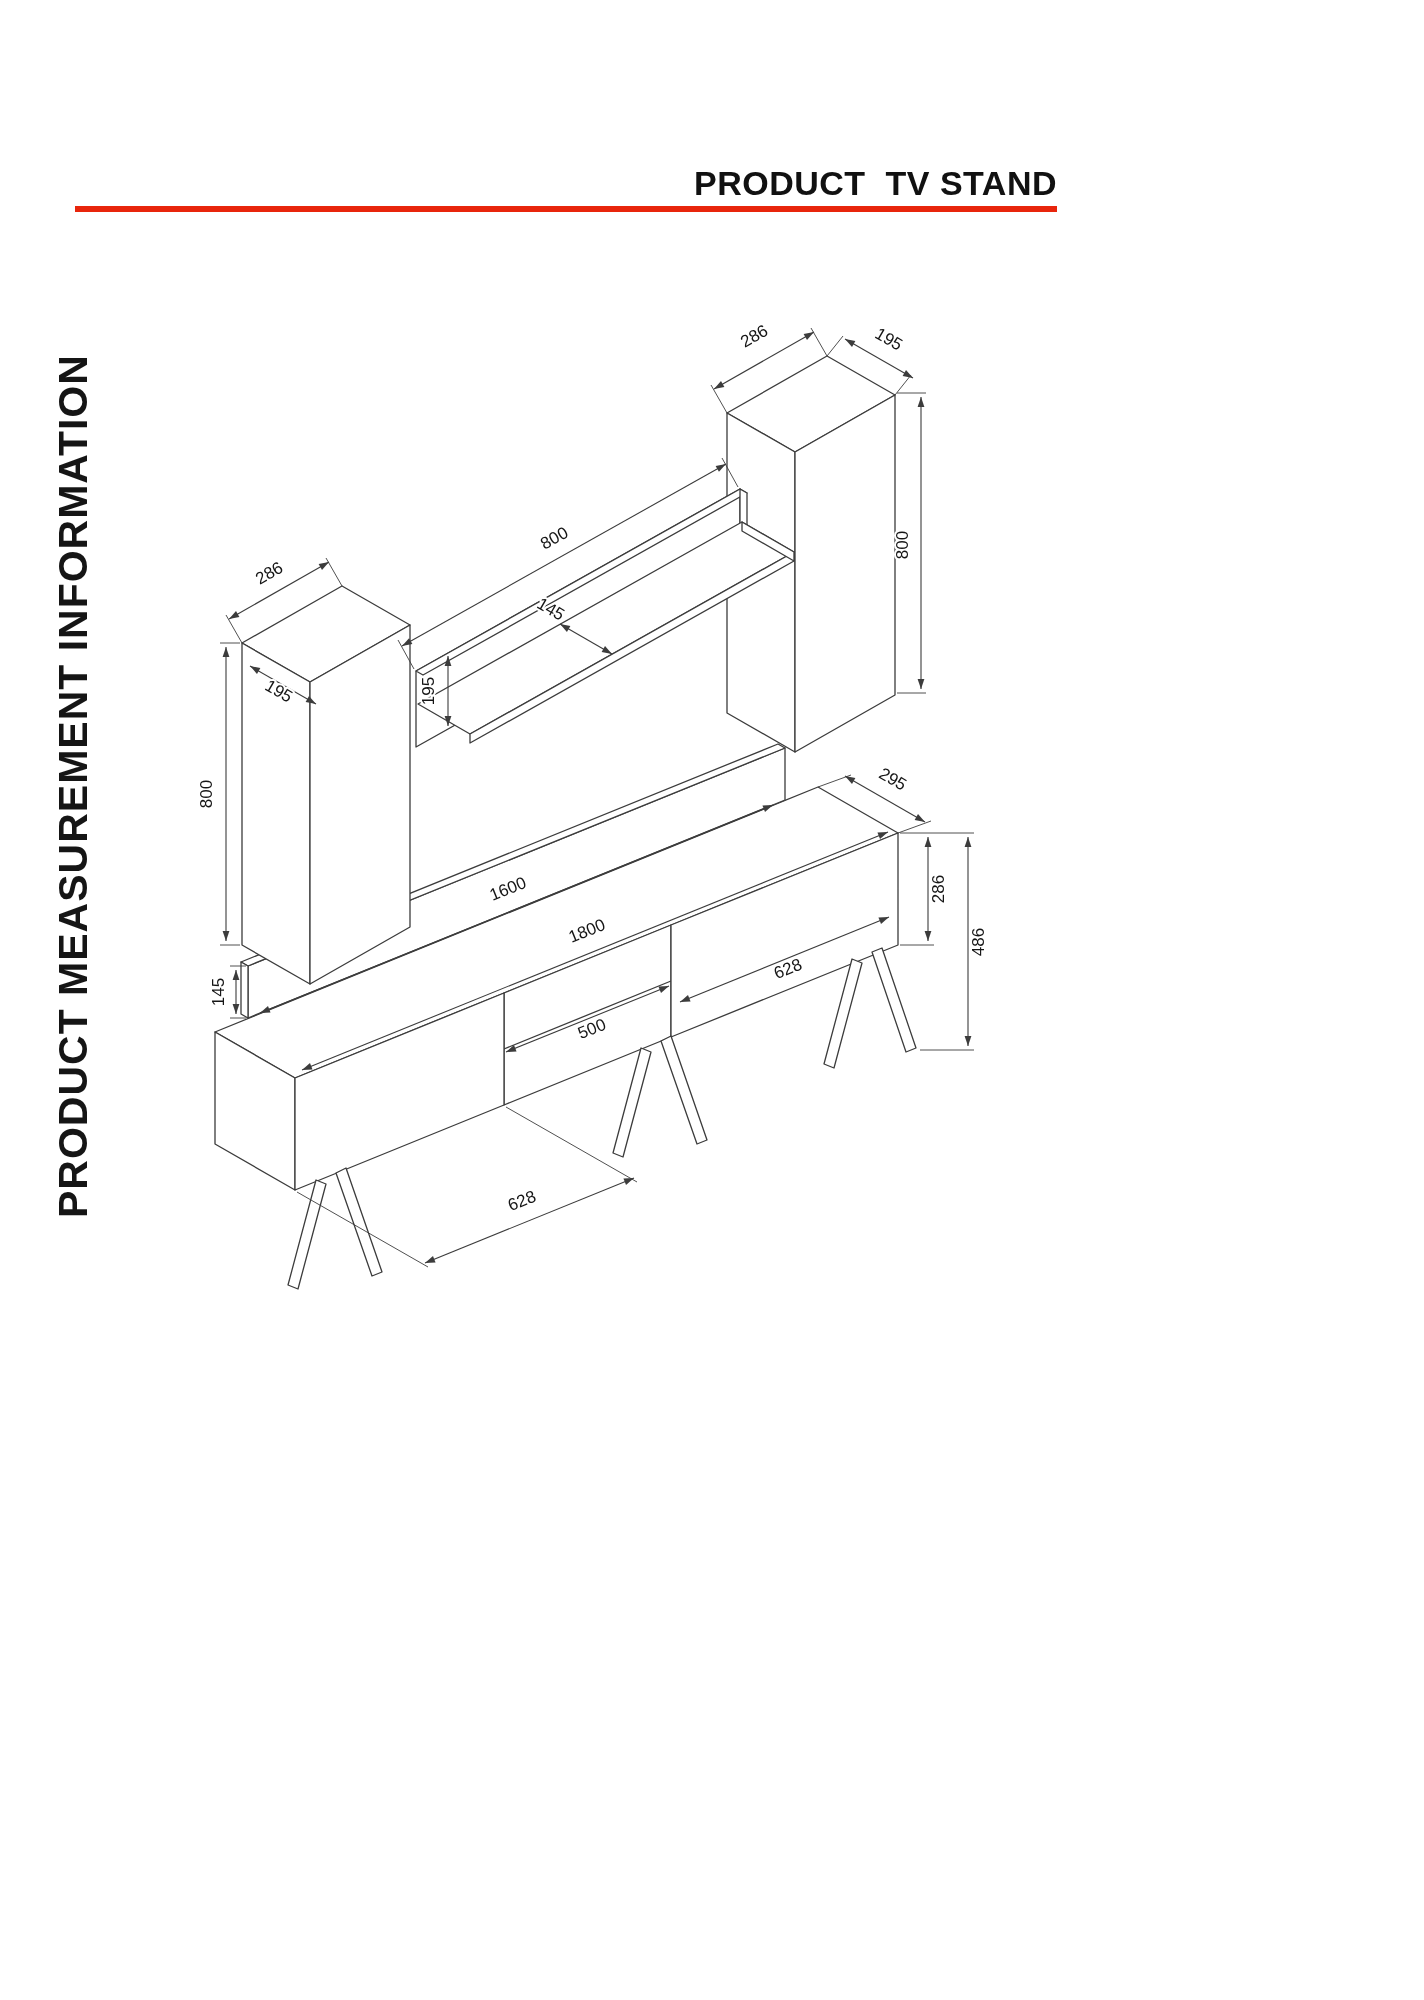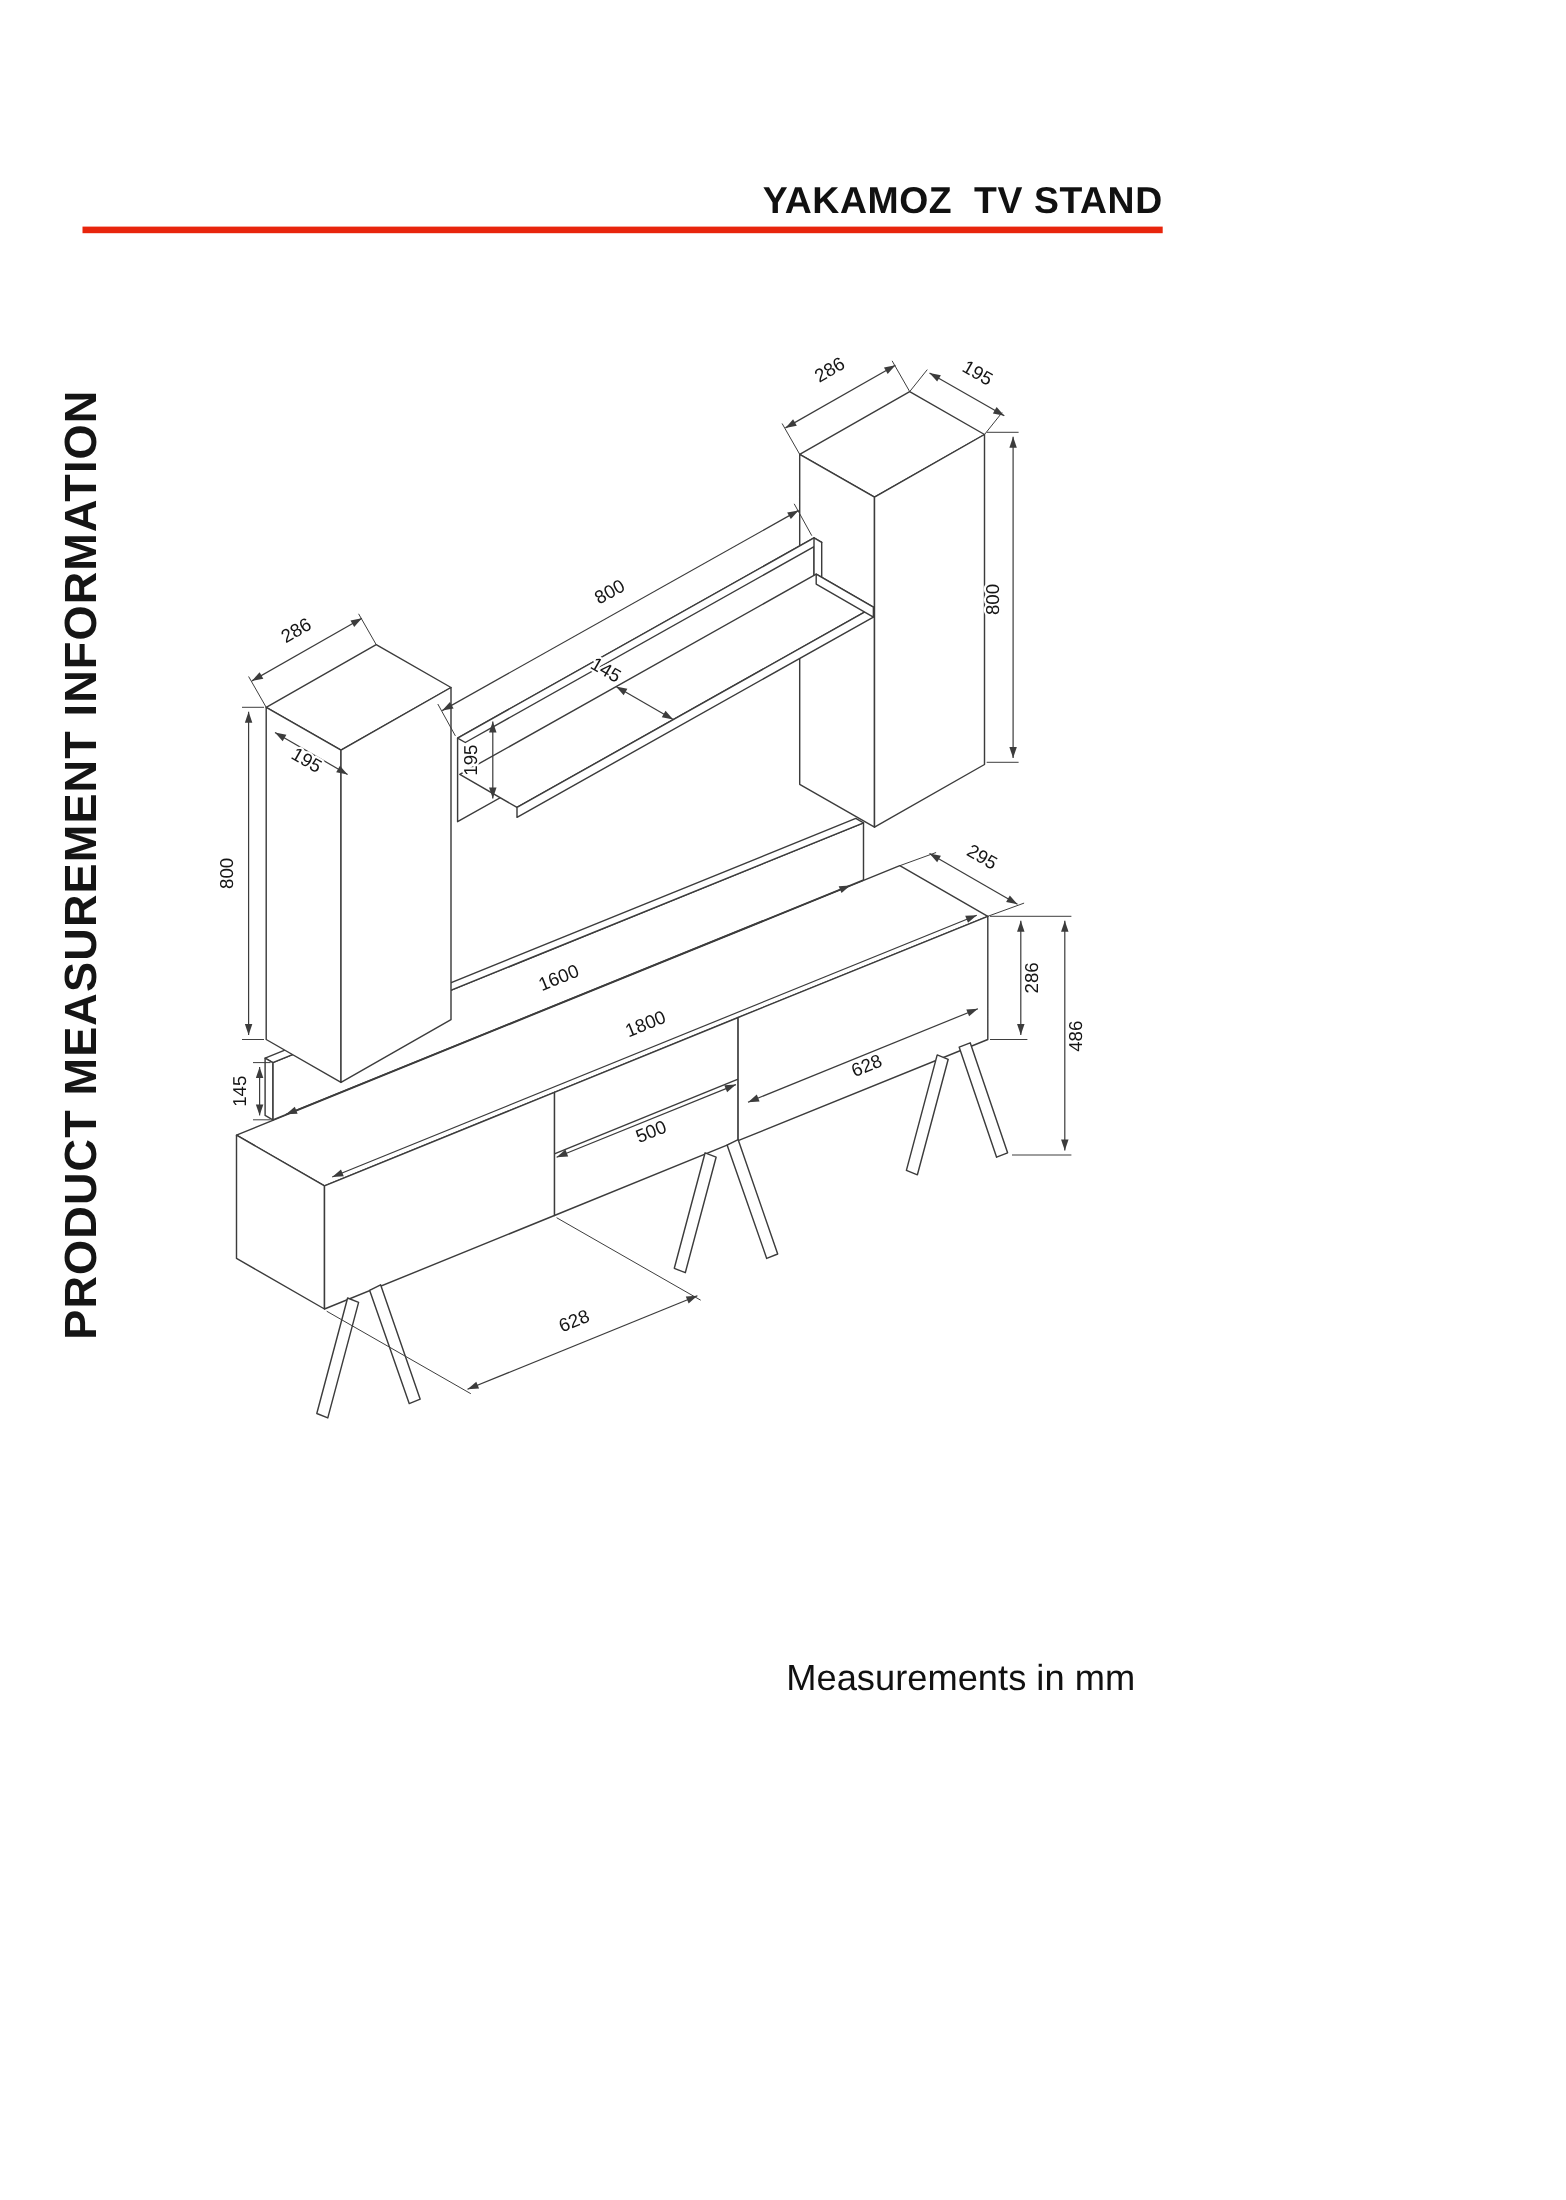--- a/index.html
+++ b/index.html
@@ -17,23 +17,22 @@
   .dim{fill:none;stroke:#3c3c3c;stroke-width:1.1;marker-start:url(#ah);marker-end:url(#ah);}
   .ext{fill:none;stroke:#3c3c3c;stroke-width:.9;}
   .dtx{font:17px "Liberation Sans",sans-serif;fill:#151515;text-anchor:middle;
        stroke:#fff;stroke-width:4px;paint-order:stroke;stroke-linejoin:round;}
 </style>
 </head>
 <body>
 
 <div class="page">
 
-  <div class="title">YAKAMOZ  TV STAND</div>
+  <div class="title">PRODUCT  TV STAND</div>
   <div class="side-label">PRODUCT MEASUREMENT INFORMATION</div>
-  <div class="footer-note">Measurements in mm</div>
 
   <svg width="1424" height="2000" viewBox="0 0 1424 2000">
     <defs>
       <marker id="ah" markerWidth="14" markerHeight="12" refX="11" refY="5" orient="auto-start-reverse" markerUnits="userSpaceOnUse">
         <path d="M1,1.6 L11,5 L1,8.4 Z" fill="#3c3c3c"></path>
       </marker>
       <pattern id="decoA" width="48" height="48" patternUnits="userSpaceOnUse" patternTransform="skewY(-30)">
         <rect width="48" height="48" fill="#ffffff"></rect>
         <path d="M0,0 L48,48 M48,0 L0,48 M24,0 L24,48 M0,24 L48,24" stroke="#4a4a4a" stroke-width="1" fill="none"></path>
         <path d="M24,0 L48,24 L24,48 L0,24 Z" stroke="#4a4a4a" stroke-width="1" fill="none"></path>

